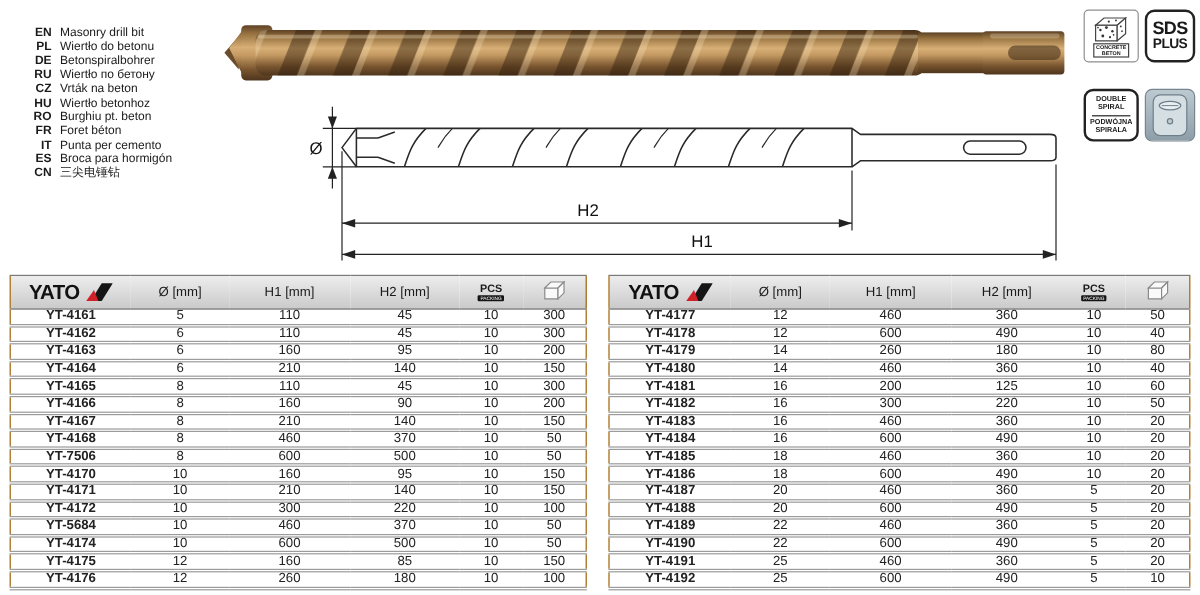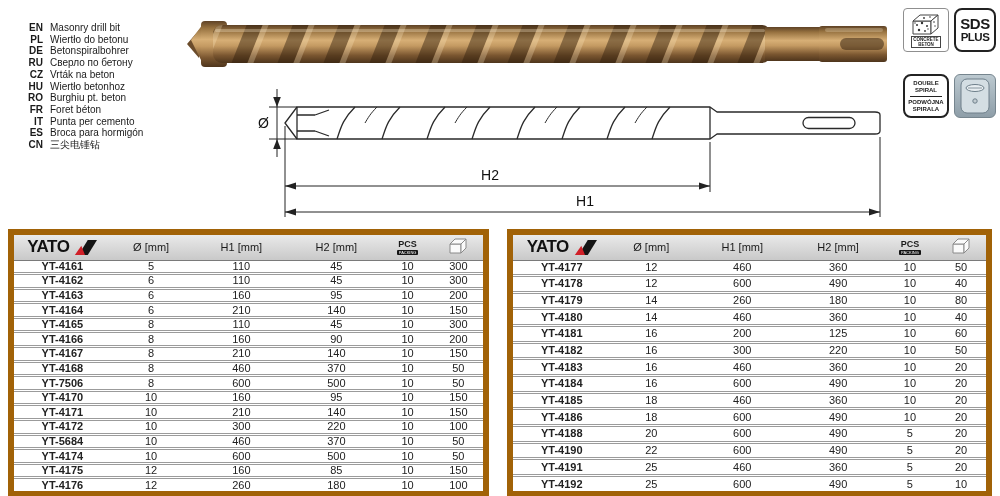--- a/index.html
+++ b/index.html
@@ -31,21 +31,21 @@
   .badge.sds { border:2px solid #222; border-radius:8px; font-weight:bold; line-height:1; }
   .sds-l1 { font-size:15px; letter-spacing:-0.5px; }
   .sds-l2 { font-size:11.5px; letter-spacing:-0.5px; margin-top:1px; }
   .badge.dspiral { border:2px solid #222; border-radius:8px; font-size:6px; font-weight:bold;
                    text-align:center; line-height:7px; }
   .dsp-sep { width:78%; border-top:1px solid #222; margin:2px 0; }
   .badge.shank { background:linear-gradient(#bcc9d0,#8e9ea8); border:1px solid #76858e; border-radius:6px; }
 
   
   .tables { position:absolute; left:8px; top:229px; width:984px; display:flex; gap:18px; }
-  table.spec { border-collapse:collapse; table-layout:fixed; border:6px solid #a16207; }
+  table.spec { border-collapse:collapse; table-layout:fixed; border:1px solid #a16207; }
   table.t-left  { width:481px; }
   table.t-right { width:485px; }
   table.spec thead tr { height:28px; background:linear-gradient(#ededed,#c9c9c9); }
   table.spec th { border-top:1px solid #7a7a7a; border-bottom:1px solid #7a7a7a;
                   font-size:11px; font-weight:normal; padding:0; vertical-align:middle; }
   table.spec td { height:11.6px; font-size:11px; line-height:11px; text-align:center;
                   padding:0; border-bottom:3px double #9b9b9b; color:#222; }
   td.td-model { font-weight:bold; }
   .th-brand { display:flex; align-items:center; justify-content:center; gap:4px; }
   .yato-word { font-weight:bold; font-size:17px; letter-spacing:-0.5px; color:#111; }
@@ -68,21 +68,21 @@
       <li>
       <span class="code">PL</span>
       <span class="txt">Wiertło do betonu</span>
     </li>
       <li>
       <span class="code">DE</span>
       <span class="txt">Betonspiralbohrer</span>
     </li>
       <li>
       <span class="code">RU</span>
-      <span class="txt">Сверло по бетону</span>
+      <span class="txt">Wiertło по бетону</span>
     </li>
       <li>
       <span class="code">CZ</span>
       <span class="txt">Vrták na beton</span>
     </li>
       <li>
       <span class="code">HU</span>
       <span class="txt">Wiertło betonhoz</span>
     </li>
       <li>
@@ -515,24 +515,40 @@
         </tr>
           <tr>
           <td class="td-model">YT-4186</td>
           <td>18</td>
           <td>600</td>
           <td>490</td>
           <td>10</td>
           <td>20</td>
         </tr>
           <tr>
+          <td class="td-model">YT-4187</td>
+          <td>20</td>
+          <td>460</td>
+          <td>360</td>
+          <td>5</td>
+          <td>20</td>
+        </tr>
+          <tr>
           <td class="td-model">YT-4188</td>
           <td>20</td>
           <td>600</td>
           <td>490</td>
+          <td>5</td>
+          <td>20</td>
+        </tr>
+          <tr>
+          <td class="td-model">YT-4189</td>
+          <td>22</td>
+          <td>460</td>
+          <td>360</td>
           <td>5</td>
           <td>20</td>
         </tr>
           <tr>
           <td class="td-model">YT-4190</td>
           <td>22</td>
           <td>600</td>
           <td>490</td>
           <td>5</td>
           <td>20</td>

